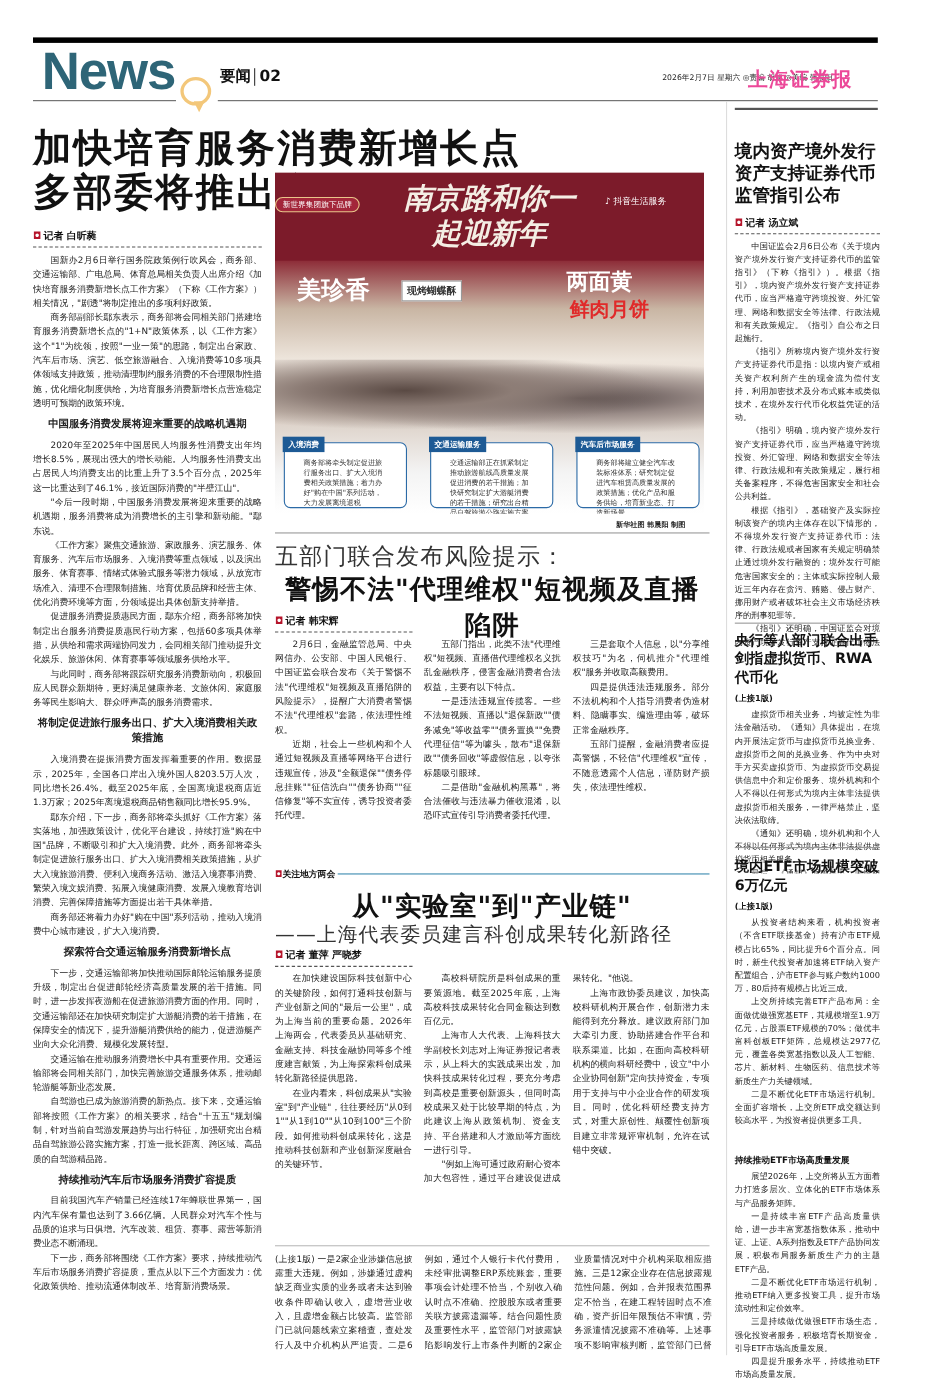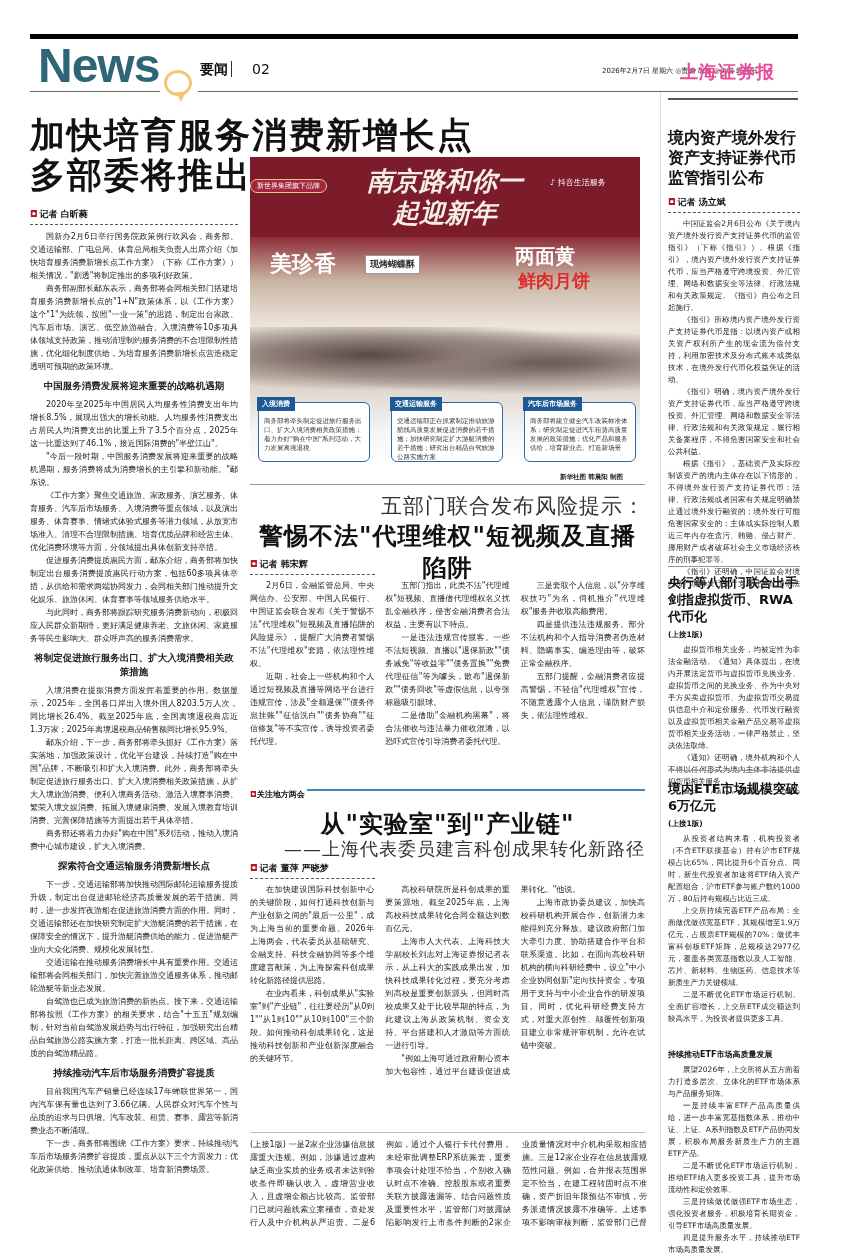--- a/index.html
+++ b/index.html
@@ -5,45 +5,45 @@
 *{box-sizing:border-box;margin:0;padding:0}
 html,body{width:858px;height:1253px;background:#fff;overflow:hidden}
 body{position:relative;font-family:"DejaVu Sans","Liberation Sans",sans-serif;color:#111}
 .abs{position:absolute}
 .topbar{left:30px;top:34px;width:768px;height:5px;background:#000}
 .subline{top:91px;height:1px;background:#666}
 .news-logo{left:38px;top:40px;font-family:"Liberation Sans",sans-serif;font-weight:bold;font-size:48px;color:#2e6577;letter-spacing:-1px;line-height:52px}
 .bubble{left:164px;top:70px;width:28px;height:26px;border:3px solid #f3c77a;border-radius:50%}
 .bubble-tail{left:176px;top:92px;width:0;height:0;border-left:5px solid transparent;border-right:5px solid transparent;border-top:10px solid #f3c77a}
 .section{left:200px;top:61px;font-size:14px;font-weight:bold;color:#111}
-.section .pg{font-weight:normal;border-left:1px solid #333;padding-left:20px;margin-left:3px}
+.section .pg{font-weight:bold;border-left:1px solid #333;padding-left:4px;margin-left:3px}
 .dateline{left:602px;top:66px;font-size:7px;color:#222;letter-spacing:0}
 .masthead{left:680px;top:60px;font-family:"DejaVu Serif",serif;font-size:18px;font-weight:bold;color:#ec4899;letter-spacing:1px}
 .headline{left:30px;top:115px;font-size:35px;font-weight:bold;line-height:40px;letter-spacing:2px}
 .byline{font-size:9px;font-weight:bold;border-bottom:1px dashed #555;padding-bottom:3px}
 .byline .dot{color:#b5152b;margin-right:2px}
 .body{font-size:8px;line-height:13px;color:#222;text-align:justify;overflow:hidden}
 .body p{text-indent:2em;margin-bottom:0}
 .subhead{font-size:9.5px;font-weight:bold;text-align:center;margin:6px 0 5px;line-height:14px}
 .photo{left:250px;top:157px;width:390px;height:310px;background:linear-gradient(180deg,#7a1d2b 0%,#8a2532 25%,#c9b6a4 40%,#eee6dd 55%,#d8cbc0 70%,#f4f4f4 88%,#fff 100%);overflow:hidden}
 .photo-banner{left:0;top:0;width:395px;height:80px;background:#7c1b2a}
 .photo-title{left:110px;top:8px;font-size:26px;font-weight:bold;color:#f4eee4;line-height:32px;font-style:italic;text-align:center;width:170px}
 .photo-brand{left:300px;top:20px;font-size:8px;color:#fff}
 .photo-tag{left:0;top:22px;font-size:7px;color:#fff;background:#a3263a;border:1px solid #e9c68a;border-radius:8px;padding:1px 6px}
 .shop1{left:20px;top:92px;font-size:22px;font-weight:bold;color:#fff;font-family:Liberation Serif, serif}
 .shop2{left:115px;top:98px;font-size:9px;font-weight:bold;background:#fff;color:#333;padding:2px 4px;border:1px solid #999}
 .shop3{left:265px;top:86px;font-size:20px;font-weight:bold;color:#fff;font-family:"DejaVu Serif",serif}
 .shop4{left:268px;top:112px;font-size:18px;font-weight:bold;color:#e02a2a;font-family:"DejaVu Serif",serif}
 .crowd{left:0;top:170px;width:395px;height:70px;background:radial-gradient(ellipse at 30% 40%,#5a4a44 0,#8d7d76 25%,transparent 60%),radial-gradient(ellipse at 70% 50%,#4d4141 0,#9a8c88 30%,transparent 65%)}
-.infobox{top:245px;width:112px;height:60px;background:#fff;border:1.5px solid #2b6aa6;border-radius:6px;padding:14px 5px 4px}
+.infobox{top:245px;width:112px;height:60px;background:#fff;border:1.5px solid #2b6aa6;border-radius:6px;padding:14px 17px 4px}
 .infobox .lab{position:absolute;left:-2px;top:-6px;background:#1d5a95;color:#fff;font-size:7px;font-weight:bold;padding:2px 5px}
 .infobox .txt{font-size:6.5px;line-height:9px;color:#333}
 .credit{left:560px;top:473px;font-size:6.5px;font-weight:bold;color:#222}
 .divider{height:1px;background:#999}
-.sub-title-light{font-size:21px;color:#333;font-weight:normal;text-align:right;letter-spacing:1px}
+.sub-title-light{font-size:21px;color:#333;font-weight:normal;text-align:left;letter-spacing:1px}
 .title-bold{font-size:24px;font-weight:bold;text-align:center;letter-spacing:1px}
 .rule-blue{height:1.5px;background:#3a8ab0}
 .special{font-size:8px;font-weight:bold}
 .right-title{font-size:16px;font-weight:bold;line-height:20px}
 .cont{font-size:7.5px;font-weight:bold;margin:5px 0 4px}
 </style>
 </head>
 <body>
 
 <div class="abs topbar"></div>
@@ -121,21 +121,21 @@
     <p>近期，社会上一些机构和个人通过短视频及直播等网络平台进行违规宣传，涉及"全额退保""债务停息挂账""征信洗白""债务协商""征信修复"等不实宣传，诱导投资者委托代理。</p>
     <p>五部门指出，此类不法"代理维权"短视频、直播借代理维权名义扰乱金融秩序，侵害金融消费者合法权益，主要有以下特点。</p>
     <p>一是违法违规宣传揽客。一些不法短视频、直播以"退保新政""债务减免"等收益零""债务置换""免费代理征信"等为噱头，散布"退保新政""债务回收"等虚假信息，以夸张标题吸引眼球。</p>
     <p>二是借助"金融机构黑幕"，将合法催收与违法暴力催收混淆，以恐吓式宣传引导消费者委托代理。</p>
     <p>三是套取个人信息，以"分享维权技巧"为名，伺机推介"代理维权"服务并收取高额费用。</p>
     <p>四是提供违法违规服务。部分不法机构和个人指导消费者伪造材料、隐瞒事实、编造理由等，破坏正常金融秩序。</p>
     <p>五部门提醒，金融消费者应提高警惕，不轻信"代理维权"宣传，不随意透露个人信息，谨防财产损失，依法理性维权。</p>
   </div>
 </div>
 
-<div class="abs" style="left:250px;top:789px;width:395px;display:flex;gap:2px">
+<div class="abs" style="left:250px;top:789px;width:395px;display:flex;align-items:center;gap:2px">
   <span class="special"><span class="dot" style="color:#b5152b">◘</span><span>关注地方两会</span></span>
   <div class="rule-blue" style="flex:1"></div>
 </div>
 <div class="abs title-bold" style="left:250px;top:808px;width:395px">从"实验室"到"产业链"</div>
 <div class="abs sub-title-light" style="left:250px;top:837px;width:395px;font-size:18px">——上海代表委员建言科创成果转化新路径</div>
 <div class="abs" style="left:250px;top:862px;width:395px">
   <div class="byline" style="width:125px"><span class="dot">◘</span><span>记者 董萍 严晓梦</span></div>
   <div class="body" style="column-count:3;column-gap:11px;height:262px;margin-top:4px">
     <p>在加快建设国际科技创新中心的关键阶段，如何打通科技创新与产业创新之间的"最后一公里"，成为上海当前的重要命题。2026年上海两会，代表委员从基础研究、金融支持、科技金融协同等多个维度建言献策，为上海探索科创成果转化新路径提供思路。</p>
     <p>在业内看来，科创成果从"实验室"到"产业链"，往往要经历"从0到1""从1到10""从10到100"三个阶段。如何推动科创成果转化，这是推动科技创新和产业创新深度融合的关键环节。</p>
@@ -164,21 +164,21 @@
     <p>《指引》还明确，中国证监会对境内资产境外发行资产支持证券代币依法实行备案管理。开展相关业务前，实际控制基础资产的境内主体（下称"境内备案主体"）应当向中国证监会备案，报送备案报告及相关材料。</p>
 
   </div>
 </div>
 <div class="abs divider" style="left:668px;top:566px;width:132px"></div>
 
 <div class="abs" style="left:668px;top:574px;width:132px">
   <div class="right-title" style="font-size:13px;line-height:17px">央行等八部门联合出手剑指虚拟货币、RWA代币化</div>
   <div class="cont">(上接1版)</div>
   <div class="body" style="height:150px;font-size:7.5px;line-height:12px">
-    <p>虚拟货币相关业务，均被定性为非法金融活动。《通知》具体提出，在境内开展法定货币与虚拟货币兑换业务、虚拟货币之间的兑换业务、作为中央对手方买卖虚拟货币、为虚拟货币交易提供信息中介和定价服务、代币发行融资以及虚拟货币相关金融产品交易等虚拟货币相关业务活动，一律严格禁止，坚决依法取缔。</p>
+    <p>虚拟货币相关业务，均被定性为非法金融活动。《通知》具体提出，在境内开展法定货币与虚拟货币兑换业务、虚拟货币之间的兑换业务、作为中央对手方买卖虚拟货币、为虚拟货币交易提供信息中介和定价服务、境外机构和个人不得以任何形式为境内主体非法提供虚拟货币相关服务，一律严格禁止，坚决依法取缔。</p>
     <p>《通知》还明确，境外机构和个人不得以任何形式为境内主体非法提供虚拟货币相关服务。</p>
     <p>最后，《通知》明确提出，未经相关部门依法依规同意，境内主体及其控制的境外主体不得在境外发行虚拟货币。</p>
   </div>
 </div>
 <div class="abs divider" style="left:668px;top:770px;width:132px"></div>
 
 <div class="abs" style="left:668px;top:780px;width:132px">
   <div class="right-title" style="font-size:13px;line-height:17px">境内ETF市场规模突破6万亿元</div>
   <div class="cont">(上接1版)</div>
   <div class="body" style="height:212px;font-size:7.5px;line-height:12px">

